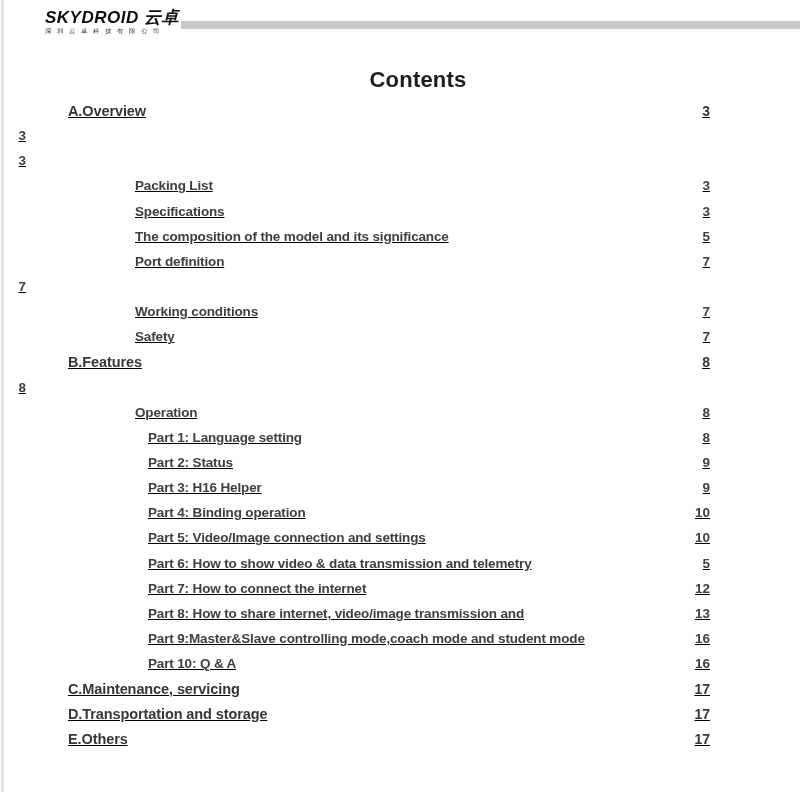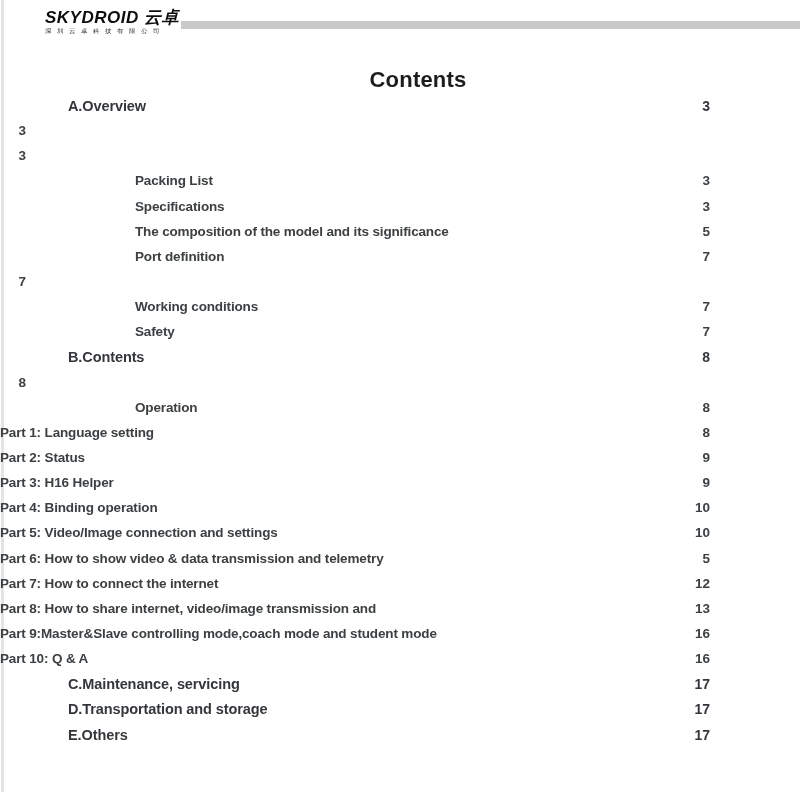--- a/index.html
+++ b/index.html
@@ -25,27 +25,27 @@
     font-size:6.5px;color:#2a2a2a;letter-spacing:5.5px;margin-top:1px;
     white-space:nowrap;transform:scaleY(0.9);transform-origin:left top;
   }
   .header-rule{position:absolute;left:181px;right:0;top:21px;height:8px;background:var(--bar);}
   .page-title{
     position:absolute;top:49px;left:0;width:100%;margin:18px;text-align:center;
     font-size:22px;font-weight:bold;color:var(--heading);letter-spacing:0.2px;
   }
   .toc{position:absolute;top:98px;left:0;right:0;}
   .toc-row{
-    height:25.15px;display:flex;align-items:flex-start;
-    padding-right:90px;cursor:default;
+    height:25.15px;display:flex;align-items:center;
+    padding-right:90px;cursor:default;text-decoration:underline;
   }
   .toc-label{flex:1;white-space:nowrap;overflow:hidden;}
   .lvl1 .toc-label{padding-left:68px;font-size:14.5px;font-weight:700;color:#33363a;letter-spacing:-0.1px;}
   .lvl2 .toc-label{padding-left:135px;font-size:13.5px;font-weight:600;color:var(--text);letter-spacing:-0.15px;}
-  .lvl3 .toc-label{font-size:13.5px;font-weight:600;color:var(--text);letter-spacing:-0.15px;}
+  .lvl3 .toc-label{padding-left:148px;font-size:13.5px;font-weight:600;color:var(--text);letter-spacing:-0.15px;}
   .toc-page{
     font-size:13.5px;font-weight:700;color:var(--text);
     min-width:26px;text-align:right;flex:none;
   }
   .lvl1 .toc-page{font-size:14px;color:#33363a;}
 </style>
 </head>
 <body>
 
 <div class="edge-left"></div>
@@ -92,21 +92,21 @@
     </div>
     <div class="toc-row lvl2">
       <span class="toc-label">Working conditions</span>
       <span class="toc-page">7</span>
     </div>
     <div class="toc-row lvl2">
       <span class="toc-label">Safety</span>
       <span class="toc-page">7</span>
     </div>
     <div class="toc-row lvl1">
-      <span class="toc-label">B.Contents</span>
+      <span class="toc-label">B.Features</span>
       <span class="toc-page">8</span>
     </div>
     <div class="toc-row lvl2">
       <span class="toc-page">8</span>
     </div>
     <div class="toc-row lvl2">
       <span class="toc-label">Operation</span>
       <span class="toc-page">8</span>
     </div>
     <div class="toc-row lvl3">

